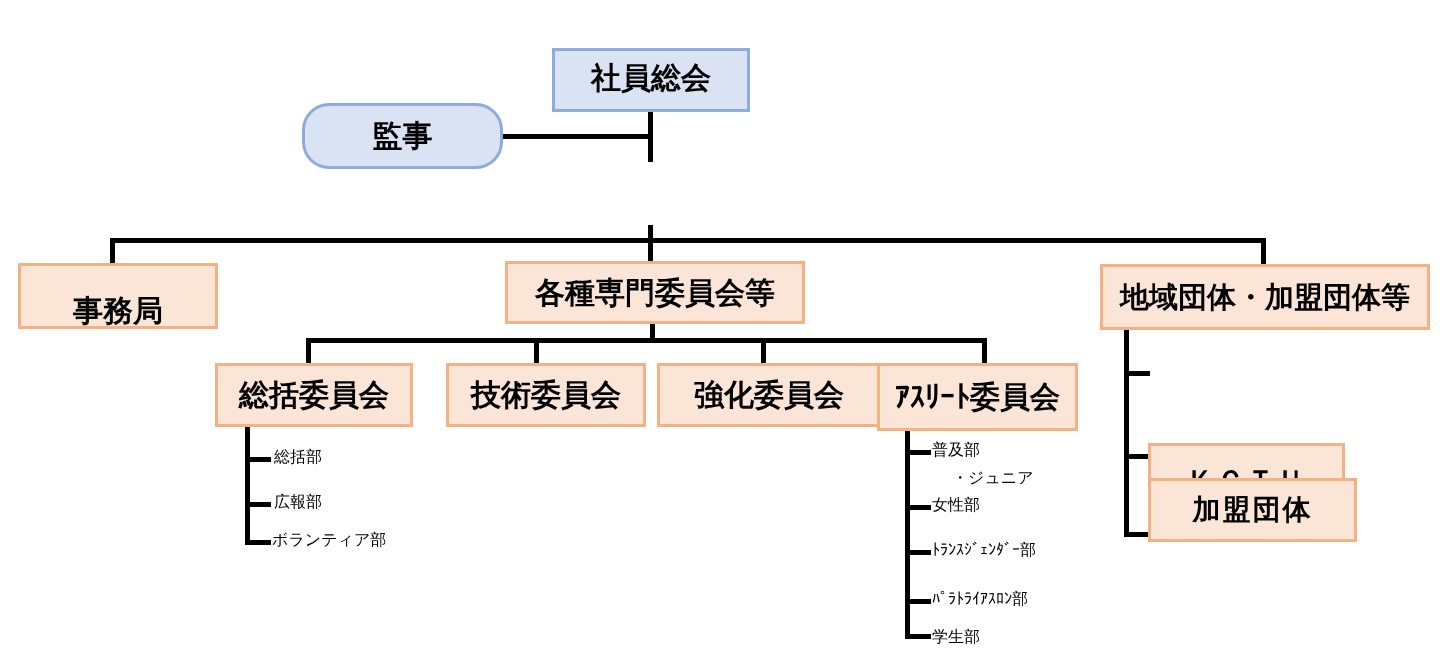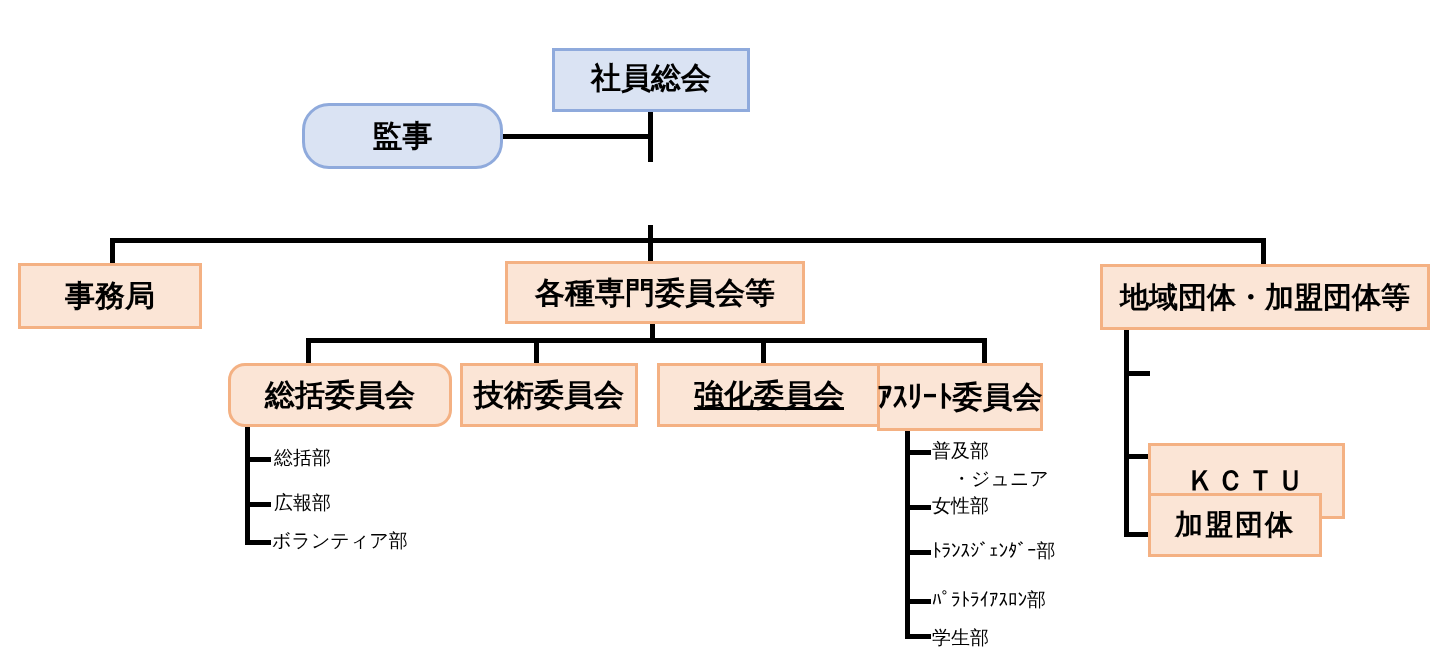--- a/index.html
+++ b/index.html
@@ -37,21 +37,21 @@
     border: 3px solid var(--orange-border, #f4b183);
   }
   .node.fs28 { font-size: 28px; letter-spacing: 2px; }
   .node.fs29 { font-size: 29px; }
   .ln {
     position: absolute;
     background: var(--line-color, #000000);
   }
   .dept {
     position: absolute;
-    font-size: 19px;
+    font-size: 16px;
     line-height: 1.1;
     white-space: nowrap;
     color: var(--text-color, #000000);
   }
 </style>
 </head>
 <body>
 
 <div class="stage">
 
@@ -87,54 +87,54 @@
 
   <div class="node blue" style="left:552px; top:48px; width:198px; height:64px;font-family:Liberation Mono, monospace;">
     <span>社員総会</span>
   </div>
 
   <div class="node blue" style="left:302px; top:103px; width:201px; height:66px;border-radius:27px;">
     <span>監事</span>
   </div>
 
 
-  <div class="node orange" style="left:18px; top:263px; width:184px; height:66px;">
+  <div class="node orange" style="left:18px; top:263px; width:200px; height:66px;align-items:flex-end;">
     <span>事務局</span>
   </div>
 
   <div class="node orange" style="left:505px; top:261px; width:300px; height:63px;">
     <span>各種専門委員会等</span>
   </div>
 
   <div class="node orange fs29" style="left:1100px; top:264px; width:330px; height:66px;">
     <span>地域団体・加盟団体等</span>
   </div>
 
-  <div class="node orange" style="left:228px; top:363px; width:224px; height:64px;border-radius:17px;">
+  <div class="node orange" style="left:215px; top:363px; width:198px; height:64px;">
     <span>総括委員会</span>
   </div>
 
-  <div class="node orange" style="left:460px; top:363px; width:178px; height:64px;">
+  <div class="node orange" style="left:446px; top:363px; width:200px; height:64px;">
     <span>技術委員会</span>
   </div>
 
-  <div class="node orange" style="left:657px; top:363px; width:224px; height:64px;text-decoration:underline;">
+  <div class="node orange" style="left:657px; top:363px; width:224px; height:64px;">
     <span>強化委員会</span>
   </div>
 
-  <div class="node orange" style="left:877px; top:363px; width:166px; height:68px;">
+  <div class="node orange" style="left:877px; top:363px; width:201px; height:68px;">
     <span>ｱｽﾘｰﾄ委員会</span>
   </div>
 
 
   <div class="node orange fs28" style="left:1148px; top:443px; width:197px; height:76px;">
     <span>ＫＣＴＵ</span>
   </div>
 
-  <div class="node orange fs28" style="left:1148px; top:493px; width:174px; height:64px;justify-content:center;">
+  <div class="node orange fs28" style="left:1148px; top:478px; width:209px; height:64px;justify-content:center;">
     <span>加盟団体</span>
   </div>
 
   <div class="dept" style="left:274px; top:448px;">総括部</div>
   <div class="dept" style="left:274px; top:493px;">広報部</div>
   <div class="dept" style="left:272px; top:531px;text-align:center;">ボランティア部</div>
 
   <div class="dept" style="left:932px; top:441px;">普及部</div>
   <div class="dept" style="left:952px; top:469px;">・ジュニア</div>
   <div class="dept" style="left:932px; top:496px;">女性部</div>

